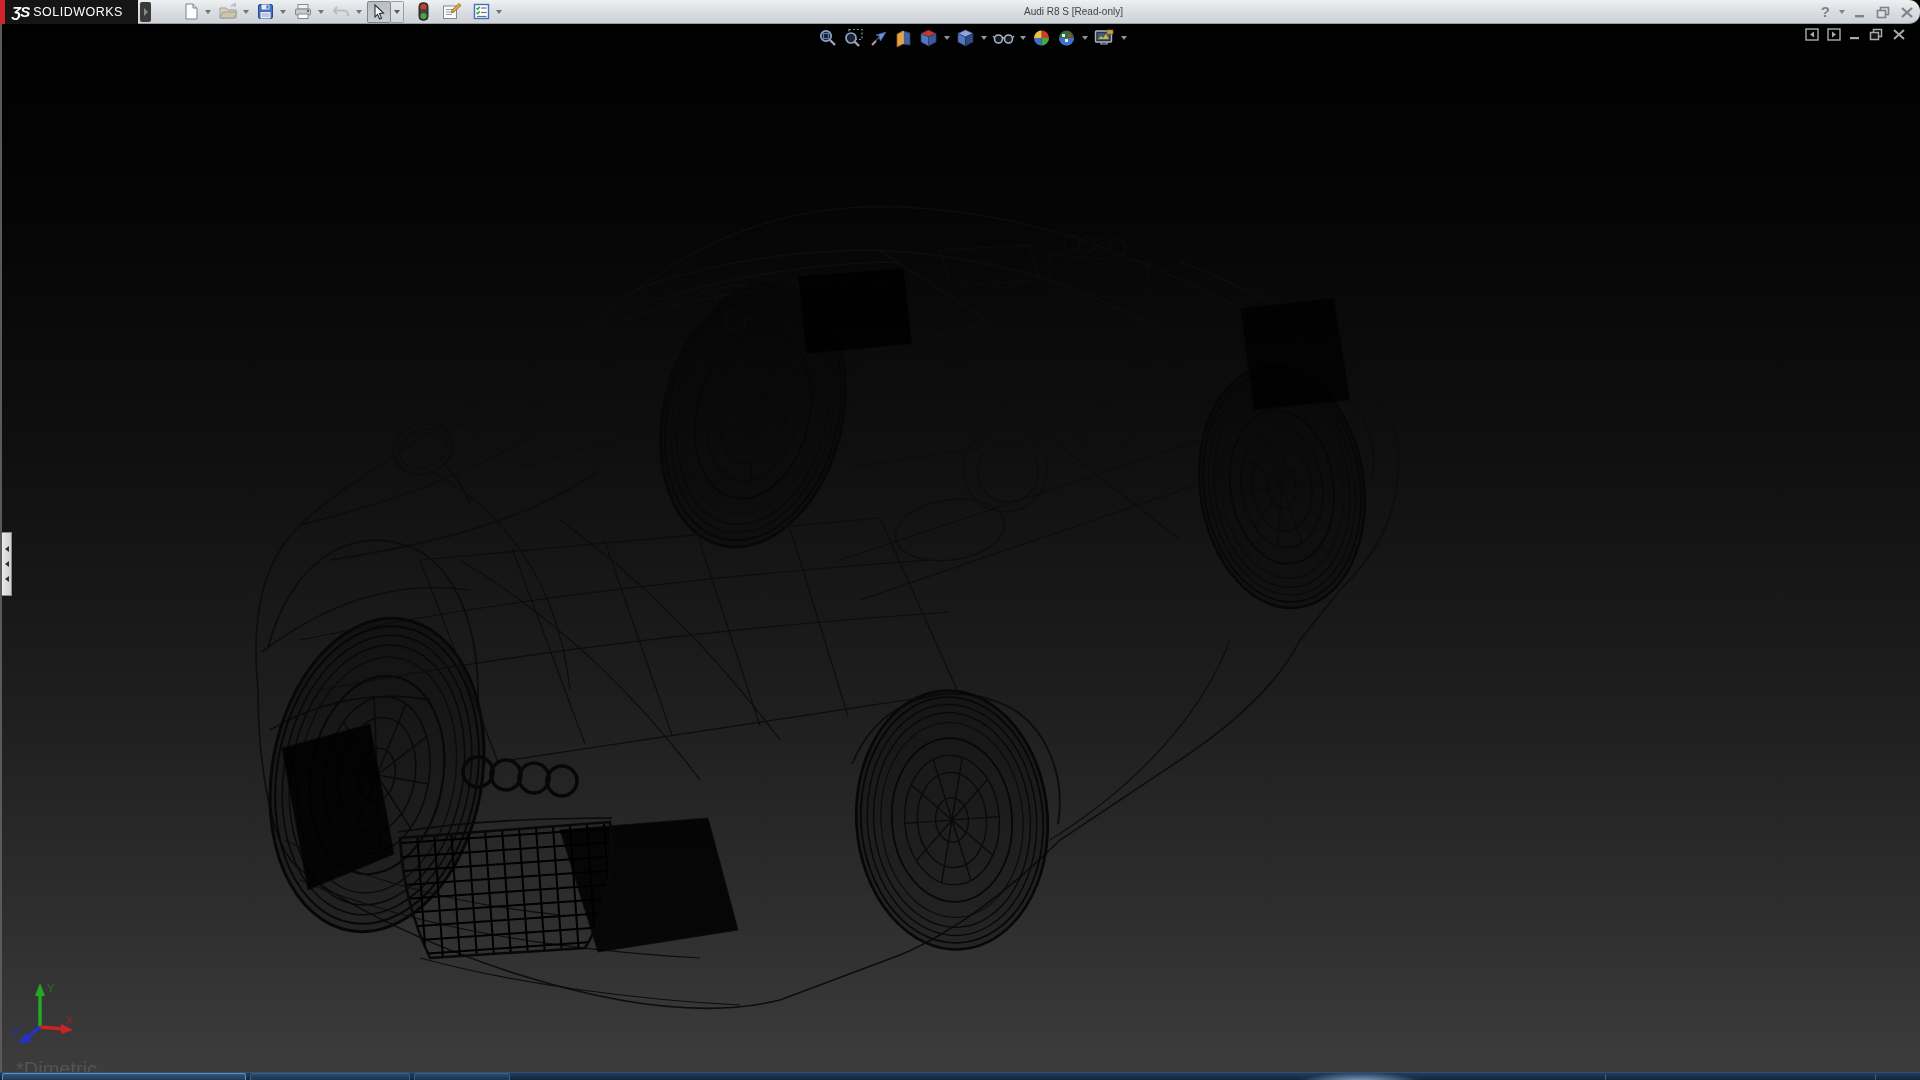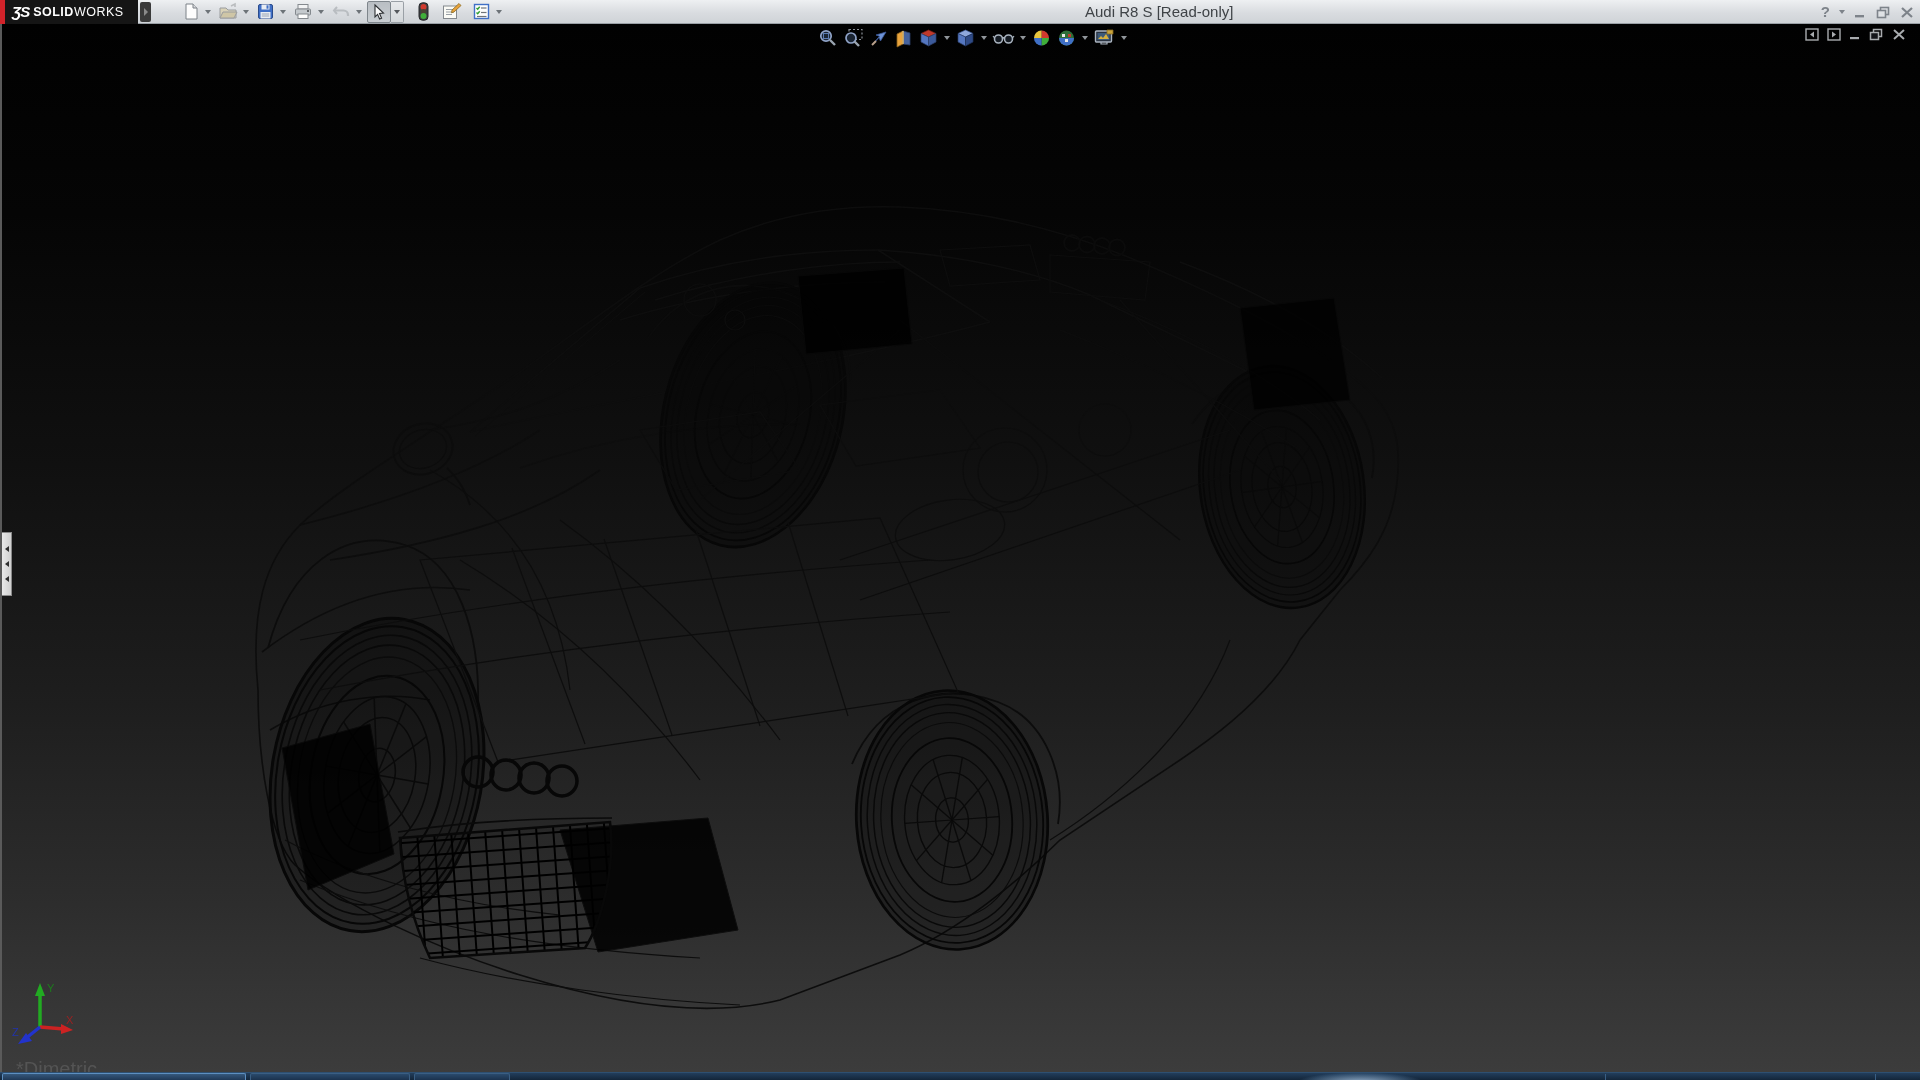--- a/index.html
+++ b/index.html
@@ -2,43 +2,43 @@
 <html><head>
 <meta charset="utf-8">
 <style>
   html,body{margin:0;padding:0;width:1920px;height:1080px;overflow:hidden;
     font-family:"Liberation Sans",sans-serif;background:#000;}
   *{box-sizing:border-box;}
 
   
   .titlebar{position:absolute;left:0;top:0;width:1920px;height:24px;z-index:10;
     background:linear-gradient(180deg,#eef0f2 0%,#d9dce0 55%,#cfd3d7 100%);
-    border-bottom:1px solid #9aa0a6;display:flex;align-items:center;}
+    border-bottom:1px solid #9aa0a6;display:flex;align-items:center;border-radius:11px;}
   .logo-block{width:138px;height:24px;background:#151515;display:flex;align-items:center;
     position:relative;flex:0 0 auto;}
   .logo-red{position:absolute;left:0;top:0;width:5px;height:24px;background:#d2232a;}
   .logo-mark{color:#fff;font-style:italic;font-weight:bold;font-size:15px;margin-left:12px;letter-spacing:-1px;}
   .logo-text{color:#fff;font-size:12.5px;margin-left:4px;letter-spacing:.5px;}
-  .logo-text b{font-weight:bold;}
+  .logo-text b{font-weight:normal;}
   .logo-flyout{width:11px;height:20px;margin-left:2px;background:#3a3a3a;border-radius:2px;
     display:flex;align-items:center;justify-content:center;flex:0 0 auto;}
   .logo-flyout .tri-r{width:0;height:0;border-left:4px solid #8a8a8a;border-top:4px solid transparent;border-bottom:4px solid transparent;}
 
   .tb-icons{display:flex;align-items:center;margin-left:28px;height:24px;}
   .tbtn{display:flex;align-items:center;height:22px;padding:0 2px;}
   .tbtn svg{display:block;}
   .dd{width:9px;height:22px;display:flex;align-items:center;justify-content:center;margin-left:1px;margin-right:4px;}
   .dd .tri{width:0;height:0;border-top:4px solid #6d7378;border-left:3.5px solid transparent;border-right:3.5px solid transparent;}
   .tbtn.pressed{background:linear-gradient(#b9bec3,#c9ced2);border:1px solid #7f868c;border-radius:2px;}
   .ddbox{width:13px;height:22px;border:1px solid #9aa0a6;border-left:none;border-radius:0 2px 2px 0;
     display:flex;align-items:center;justify-content:center;background:linear-gradient(#e8eaec,#d3d7da);}
   .ddbox .tri{width:0;height:0;border-top:4px solid #55595d;border-left:3.5px solid transparent;border-right:3.5px solid transparent;}
 
-  .win-title{position:absolute;left:1085px;top:0;height:19px;line-height:24px;
-    font-size:15px;color:#3f4347;}
+  .win-title{position:absolute;left:1024px;top:0;height:19px;line-height:24px;
+    font-size:10px;color:#3f4347;}
   .win-controls{position:absolute;right:6px;top:0;height:24px;display:flex;align-items:center;gap:9px;}
   .wc{color:#7d838a;font-size:14px;font-weight:bold;line-height:24px;}
   .wc-help{font-size:15px;}
   .wc-dd{width:0;height:0;border-top:4px solid #7d838a;border-left:3.5px solid transparent;border-right:3.5px solid transparent;}
 
   
   .viewport{position:absolute;left:0;top:24px;width:1920px;height:1048px;z-index:1;
     background:linear-gradient(180deg,#010101 0%,#050505 18%,#101010 42%,#1e1e1e 65%,#2d2d2d 84%,#3c3c3c 100%);
     border-left:2px solid #5a5a5a;overflow:hidden;}
   .model-svg{position:absolute;left:-2px;top:-24px;width:1920px;height:1080px;pointer-events:none;}

